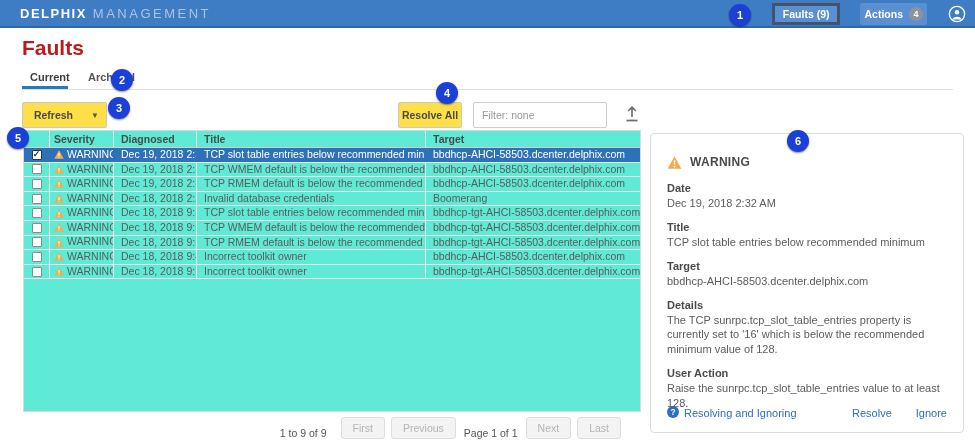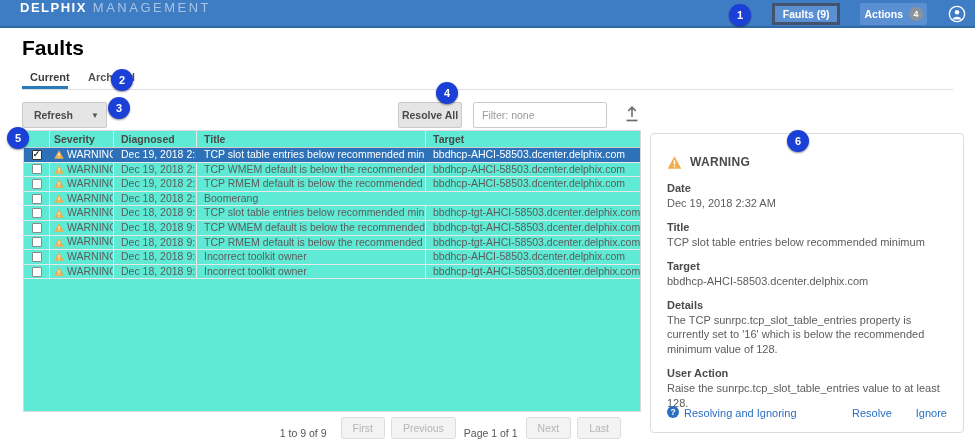--- a/index.html
+++ b/index.html
@@ -6,21 +6,21 @@
   html,body { width:975px; height:441px; }
   body {
     position:relative; overflow:hidden; background:#fff;
     font-family:"Liberation Sans", sans-serif; font-size:11px; color:#555;
   }
 
   
   .navbar {
     position:absolute; top:0; left:0; width:975px; height:28px;
     background:#3e7cc4; border-bottom:2px solid #3068a8;
-    display:flex; padding:0 10px 0 20px;
+    display:flex; align-items:center; padding:0 10px 0 20px;
   }
   .brand { display:flex; align-items:baseline; margin-right:18px; }
   .brand-primary { color:#fff; font-weight:bold; font-size:13px; letter-spacing:1.5px; }
   .brand-secondary { color:#a9c3e2; font-size:13px; letter-spacing:2.5px; margin-left:6px; }
   .nav-items { display:flex; align-items:center; gap:26px; }
   .nav-item { color:#fff; font-weight:bold; font-size:11px; cursor:pointer; }
   .nav-right { position:absolute; right:8px; top:0; height:28px; display:flex; align-items:center; gap:20px; }
   .faults-btn {
     background:#5a8fd2; color:#fff; font-weight:bold; font-size:10.5px;
     border:3px solid #44536d; padding:2px 8px; cursor:pointer;
@@ -29,30 +29,30 @@
     background:#5a8fd2; color:#fff; font-weight:bold; font-size:10.5px;
     border:none; border-radius:2px; padding:4px 4px; display:flex; align-items:center; gap:6px; cursor:pointer;
   }
   .actions-badge {
     background:#8d939b; color:#fff; font-size:9px; font-weight:bold;
     width:14px; height:14px; border-radius:50%; display:inline-flex; align-items:center; justify-content:center;
   }
   .profile { width:20px; height:20px; display:flex; align-items:center; justify-content:center; cursor:pointer; }
 
   
-  .page-title { position:absolute; left:22px; top:36px; font-size:21px; font-weight:bold; color:#000000; }
+  .page-title { position:absolute; left:22px; top:36px; font-size:21px; font-weight:bold; color:#b91c1c; }
   .tab { position:absolute; top:71px; font-size:11px; font-weight:bold; color:#3d3d3d; cursor:pointer; }
   .tab-current { left:30px; }
   .tab-archived { left:88px; color:#555; }
   .tab-underline { position:absolute; left:22px; top:86px; width:46px; height:3px; background:#2a7ab9; }
   .tabs-rule { position:absolute; left:22px; top:89px; width:931px; height:1px; background:#e0e0e0; }
 
   
   .btn {
-    background:#e5e5e5; border:1px solid #c9c9c9; border-radius:2px;
+    background:#fde047; border:1px solid #c9c9c9; border-radius:2px;
     font-family:"Liberation Sans", sans-serif; font-size:10.5px; font-weight:bold; color:#4a4a4a;
     cursor:pointer;
   }
   .refresh-btn { position:absolute; left:22px; top:102px; width:63px; height:26px; border-radius:2px 0 0 2px; }
   .refresh-caret { position:absolute; left:84px; top:102px; width:23px; height:26px; border-left:none; border-radius:0 2px 2px 0; font-size:8px; color:#555; }
   .resolveall-btn { position:absolute; left:398px; top:102px; width:64px; height:26px; }
   .filter-input {
     position:absolute; left:473px; top:102px; width:134px; height:26px;
     border:1px solid #ccc; border-radius:2px; padding:0 8px;
     font-family:"Liberation Sans", sans-serif; font-size:10.5px; color:#444;
@@ -237,20 +237,21 @@
           <span class="warn-ico">
             <svg width="10" height="9" viewBox="0 0 20 18">
               <path d="M10 0.5 L19.5 17.5 H0.5 Z" fill="#f0ad4e"></path>
               <rect x="9" y="6" width="2" height="6" fill="#fff"></rect>
               <rect x="9" y="13.6" width="2" height="2" fill="#fff"></rect>
             </svg>
           </span>
           <span>WARNING</span>
         </div>
         <div class="cell col-diagnosed">Dec 18, 2018 2:23 PM</div>
+        <div class="cell col-title">Invalid database credentials</div>
         <div class="cell col-target">Boomerang</div>
       </div>
       <div class="t-row">
         <div class="cell col-check">
           <div class="checkbox"></div>
         </div>
         <div class="cell col-severity">
           <span class="warn-ico">
             <svg width="10" height="9" viewBox="0 0 20 18">
               <path d="M10 0.5 L19.5 17.5 H0.5 Z" fill="#f0ad4e"></path>

